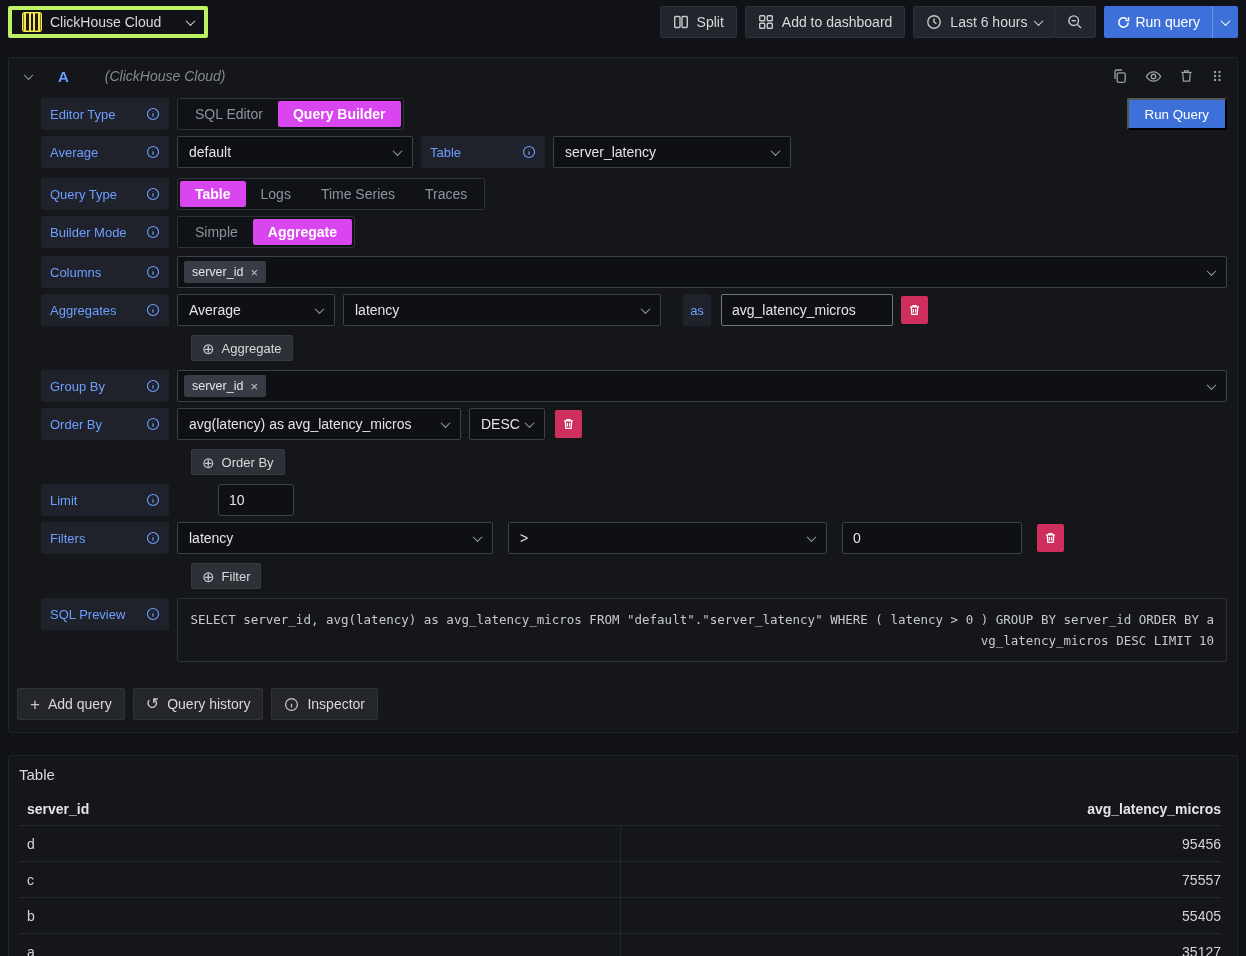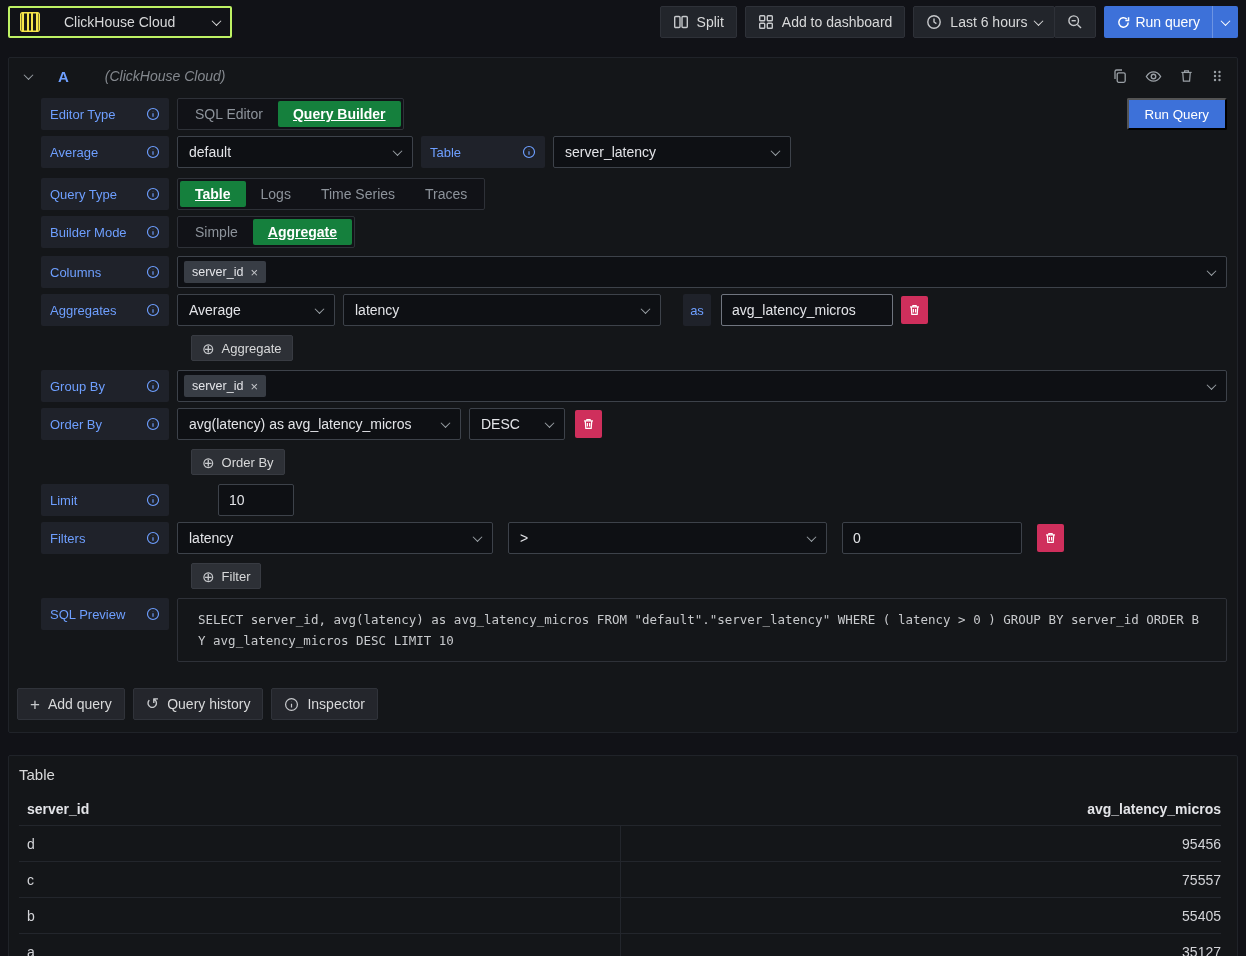--- a/index.html
+++ b/index.html
@@ -21,23 +21,23 @@
     display:inline-block;
   }
   .icon { color:inherit; flex:none; display:inline-flex; align-items:center; justify-content:center; }
 
   
   .topbar {
     height:44px; padding:6px 8px;
     display:flex; align-items:center; justify-content:space-between;
   }
   .ds-picker {
-    width:224px; height:32px;
-    border:2px solid #bef264; border-radius:2px;
-    display:flex; align-items:center; gap:24px; padding:0 10px;
+    width:200px; height:32px;
+    border:4px solid #bef264; border-radius:2px;
+    display:flex; align-items:center; gap:8px; padding:0 10px;
     cursor:pointer;
   }
   .ds-logo {
     width:20px; height:20px; border-radius:2px;
     background:#f6e64a;
     background-image:repeating-linear-gradient(90deg,#1c1a12 0 2px,transparent 2px 4.5px);
     background-size:100% 100%;
     box-shadow:inset 0 0 0 1.5px #f6e64a;
   }
   .ds-name { flex:1; font-weight:400; }
@@ -87,21 +87,21 @@
   .spacer { flex:1; }
 
   .radiogrp {
     height:32px; display:flex; align-items:center; padding:2px;
     border:1px solid #2e3138; border-radius:2px; background:#111217;
   }
   .radiogrp .seg {
     height:26px; line-height:26px; padding:0 15px; border-radius:2px;
     color:#8d939b; font-weight:500; cursor:pointer; white-space:nowrap;
   }
-  .radiogrp .seg.active { background:#15803d; color:#ffffff; font-weight:700;text-decoration:underline; }
+  .radiogrp .seg.active { background:#d946ef; color:#ffffff; font-weight:700; }
 
   .select {
     height:32px; background:#0e1014; border:1px solid #3d424a; border-radius:2px;
     display:flex; align-items:center; justify-content:space-between;
     padding:0 11px; cursor:pointer; color:#e3e4e8;
   }
   .select .chev { color:#9aa0a6; }
 
   .multiselect {
     flex:1; height:32px; background:#0e1014; border:1px solid #3d424a; border-radius:2px;
@@ -134,24 +134,25 @@
   .add-btn {
     height:26px; margin-left:14px; padding:0 10px; border-radius:2px;
     background:#2d3036; border:1px solid #383b42; color:#d8d9da;
     display:flex; align-items:center; gap:7px;
     font-size:13px; font-weight:500; cursor:pointer;
   }
   .add-btn .plus { font-size:15px; line-height:1; color:#c7c9cc; }
 
   .sql-box {
     flex:1; border:1px solid #2e3138; border-radius:2px;
-    padding:10px 20px; min-height:62px;
+    padding:10px 12px; min-height:62px;
     font-family:"DejaVu Sans Mono", monospace;
     font-size:12.5px; line-height:21px; color:#c7c9cc;
     word-break:break-all;
+    text-align:right;
   }
 
   .q-footer { display:flex; gap:8px; padding:12px 10px 12px 8px; }
   .q-footer .tb-btn { background:#24262c; border:1px solid #30333a; }
   .q-footer .plus-glyph { font-size:17px; font-weight:400; color:#c7c9cc; line-height:1; }
   .q-footer .hist-glyph { font-size:16px; color:#c7c9cc; line-height:1; }
 
   
   .result-panel {
     margin:22px 8px 0 8px; height:230px;
@@ -456,21 +457,21 @@
             <circle cx="8" cy="8" r="6.3"></circle>
               <path d="M8 7.2v4"></path>
               <path d="M8 4.6v.2"></path>
           </svg>
         </span>
       </div>
       <div class="select" style="width:284px;">
         <span>avg(latency) as avg_latency_micros</span>
         <span class="chev"></span>
       </div>
-      <div class="select" style="width:96px;">
+      <div class="select" style="width:76px;">
         <span>DESC</span>
         <span class="chev"></span>
       </div>
       <button class="del-btn" style="margin-left:2px;">
         <span class="icon">
           <svg width="13" height="14" viewBox="0 0 16 16" fill="none" stroke="currentColor" stroke-width="1.5">
             <path d="M2.5 4.2h11"></path>
               <path d="M6 4.2V2.6h4v1.6"></path>
               <path d="M4 4.2l.7 9.3h6.6l.7-9.3"></path>
               <path d="M6.6 6.8v4.4M9.4 6.8v4.4"></path>

